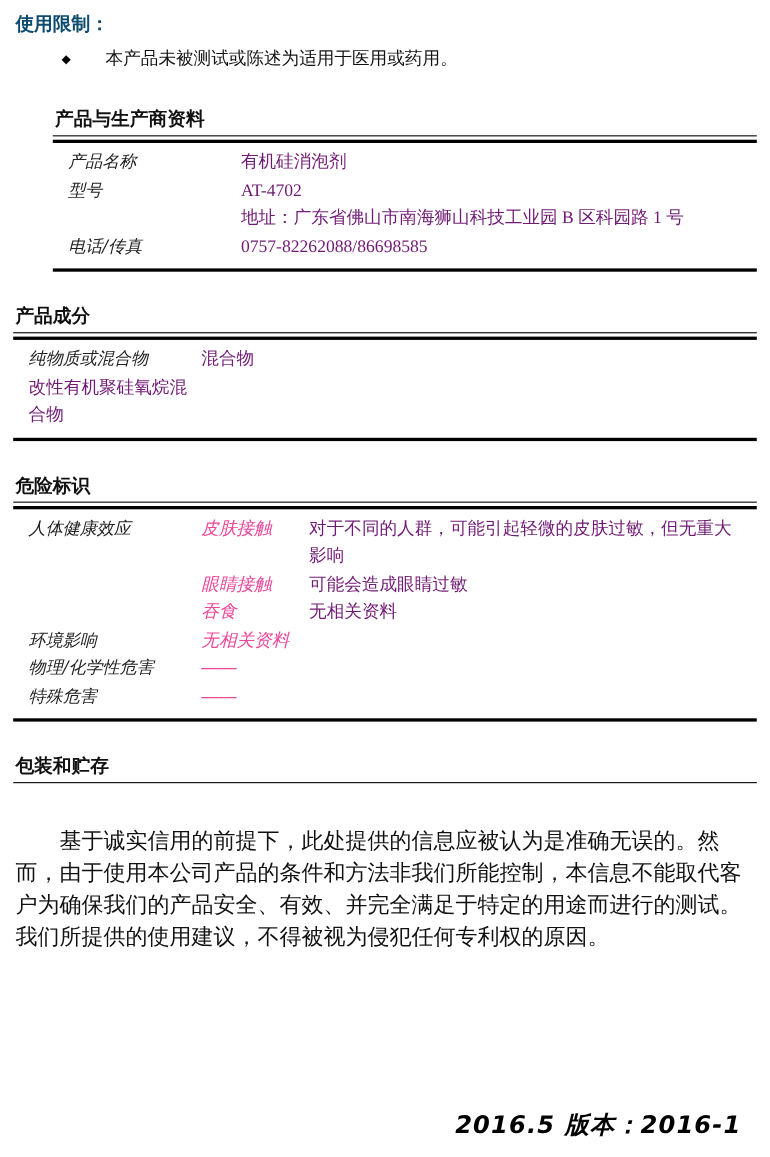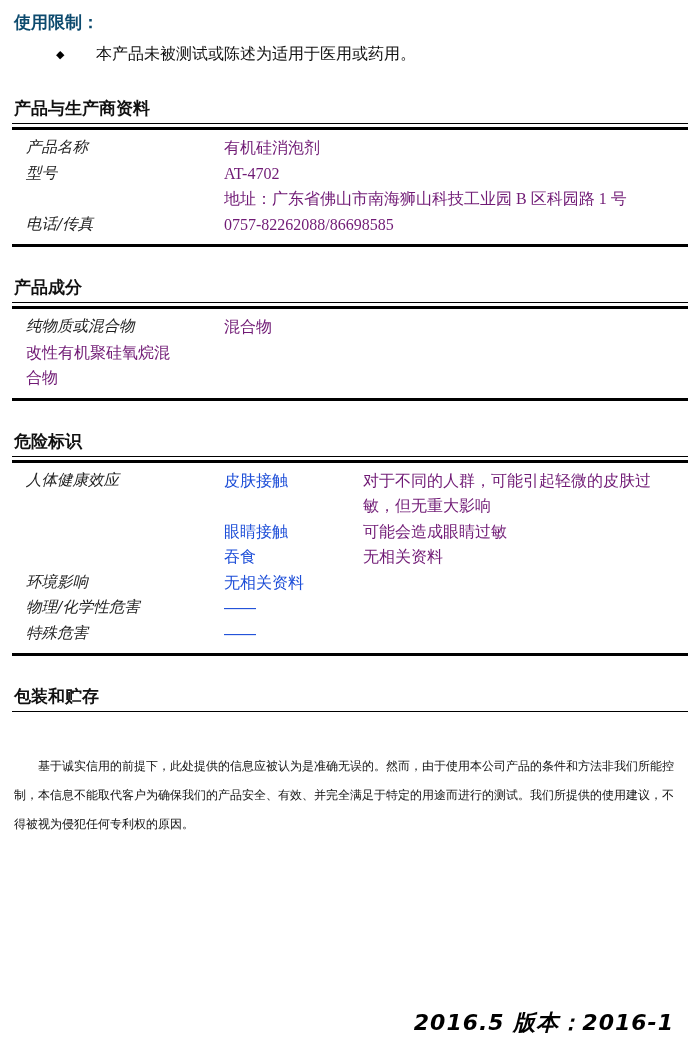--- a/index.html
+++ b/index.html
@@ -39,36 +39,36 @@
     border-top: 3px solid #000;
     border-bottom: 3px solid #000;
     padding: 5px 0 7px 0;
   }
   .row {
     display: grid;
     grid-template-columns: 157px 1fr;
     padding: 0 10px 0 14px;
     font-size: 16px;
     line-height: 25.5px;
-    gap: 41px;
   }
   .row-3col { grid-template-columns: 157px 98px 1fr; }
   .cell-label {
     font-family: "DejaVu Serif", serif;
     font-style: italic;
     font-size: 15.5px;
     color: #222;
   }
   .cell-value {
     font-family: Liberation Serif, serif;
     color: #701a75;
   }
   .cell-sub {
     font-family: "Liberation Sans", sans-serif;
-    color: #1d4ed8;
+    color: #ec4899;
+    font-style: italic;
   }
 
   
   .usage-item {
     display: flex;
     align-items: flex-start;
     margin-top: 6px;
     font-size: 16px;
     line-height: 24px;
   }
@@ -79,22 +79,22 @@
     line-height: 24px;
     color: #000;
   }
   .usage-text { flex: 1; color: #111; }
 
   
   .warranty { margin-top: 40px; }
   .warranty-text {
     margin-top: 4px;
     padding: 0 4px 0 2px;
-    font-family: Liberation Serif, serif;
-    font-size: 12px;
+    font-family: Liberation Mono, monospace;
+    font-size: 20px;
     line-height: 29px;
     text-indent: 2em;
     color: #111;
   }
 
   
   .footer {
     position: absolute;
     right: 26px;
     bottom: 14px;
@@ -108,21 +108,21 @@
 </style>
 </head>
 <body>
 
 <div class="bold-heading">使用限制：</div>
 <div class="usage-item">
   <span class="bullet">◆</span>
   <span class="usage-text">本产品未被测试或陈述为适用于医用或药用。</span>
 </div>
 
-<div class="sec" style="margin-top:32px;">
+<div class="sec" style="margin-top:32px;margin-left:36px;">
   <div class="sec-heading">产品与生产商资料</div>
   <div class="sec-table">
     <div class="row">
       <span class="cell-label">产品名称</span>
       <span class="cell-value">有机硅消泡剂</span>
     </div>
     <div class="row">
       <span class="cell-label">型号</span>
       <span class="cell-value">AT-4702</span>
     </div>

